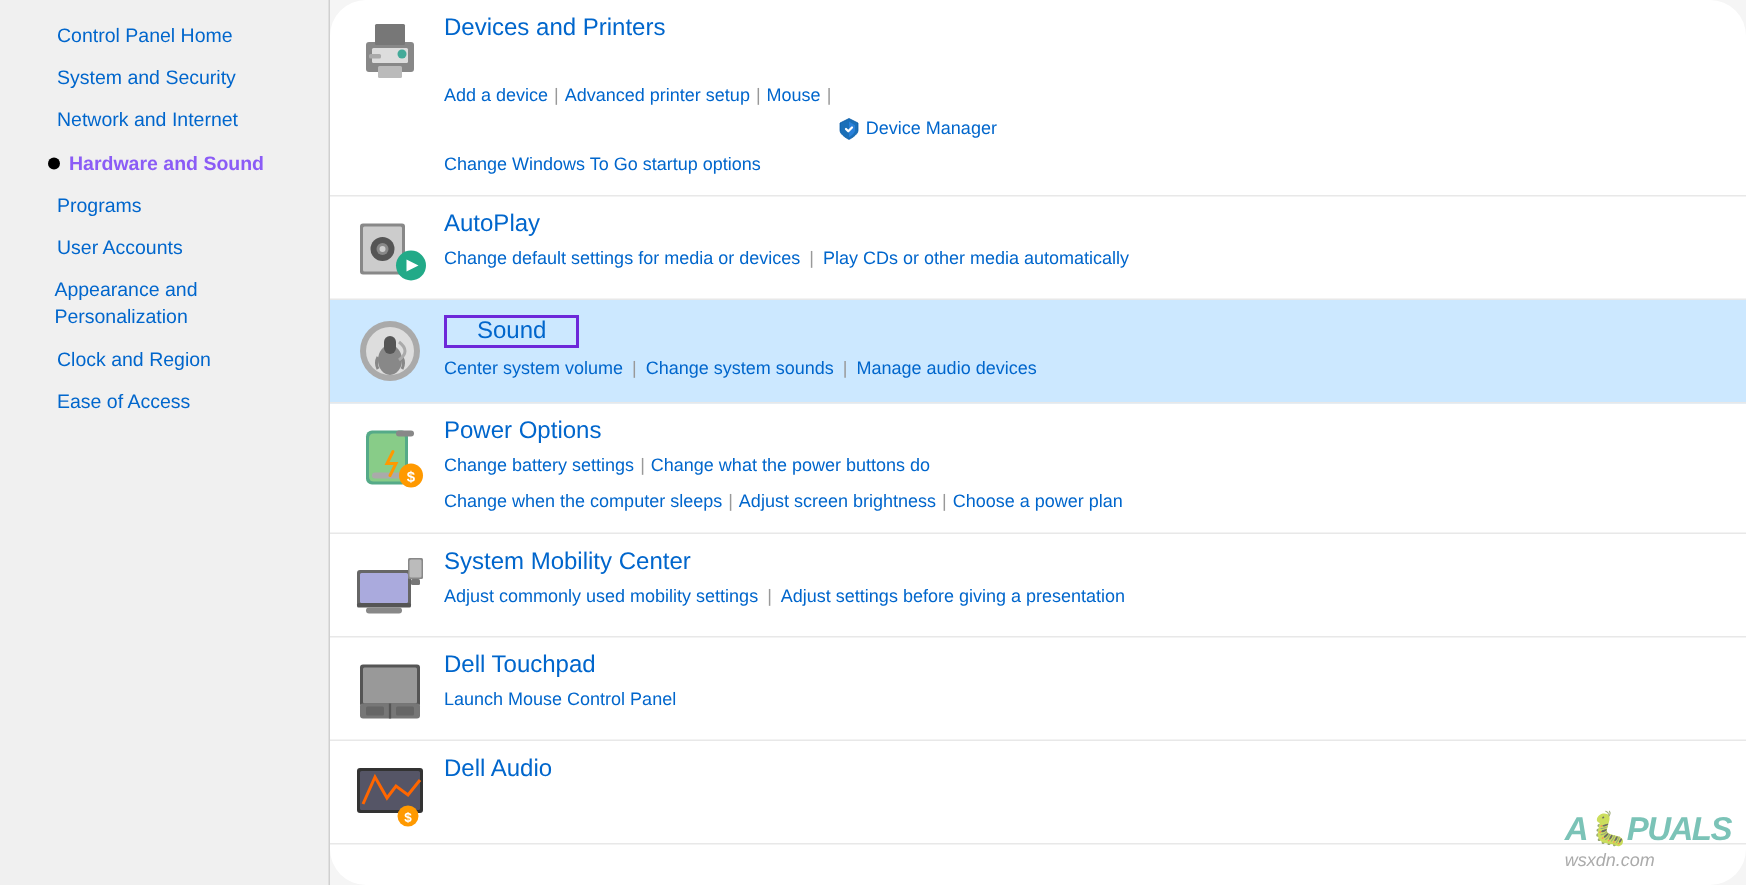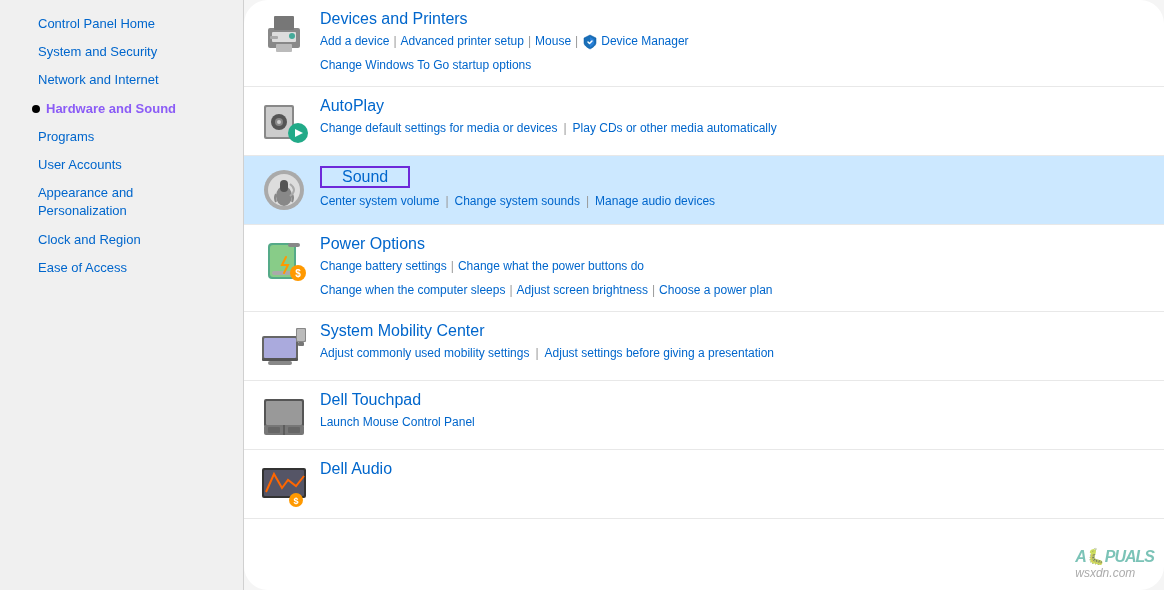--- a/index.html
+++ b/index.html
@@ -7,21 +7,21 @@
       font-family: 'Segoe UI', Tahoma, Geneva, Verdana, sans-serif;
       background: #f5f5f5;
       display: flex;
       width: 1164px;
       min-height: 590px;
       overflow: hidden;
     }
 
     
     .sidebar {
-      width: 244px;
+      width: 220px;
       background: #f0f0f0;
       border-right: 1px solid #d0d0d0;
       padding: 10px 0;
       flex-shrink: 0;
     }
     .sidebar-item {
       padding: 5px 18px;
       font-size: 13px;
       color: #0066cc;
       cursor: pointer;
@@ -112,34 +112,35 @@
     .separator {
       color: #999;
       margin: 0 4px;
     }
 
     
     .shield-badge {
       display: inline-flex;
       align-items: center;
       gap: 3px;
+      margin-top: 44px;
     }
 
     
     .watermark {
       position: absolute;
       bottom: 10px;
       right: 10px;
       opacity: 0.7;
       font-size: 12px;
       color: #888;
       font-style: italic;
     }
     .watermark-logo {
-      font-size: 16px;
+      font-size: 22px;
       font-weight: bold;
       color: #4a9;
       letter-spacing: -1px;
     }
   </style>
 </head>
 <body>
 
 <div class="sidebar">
 

